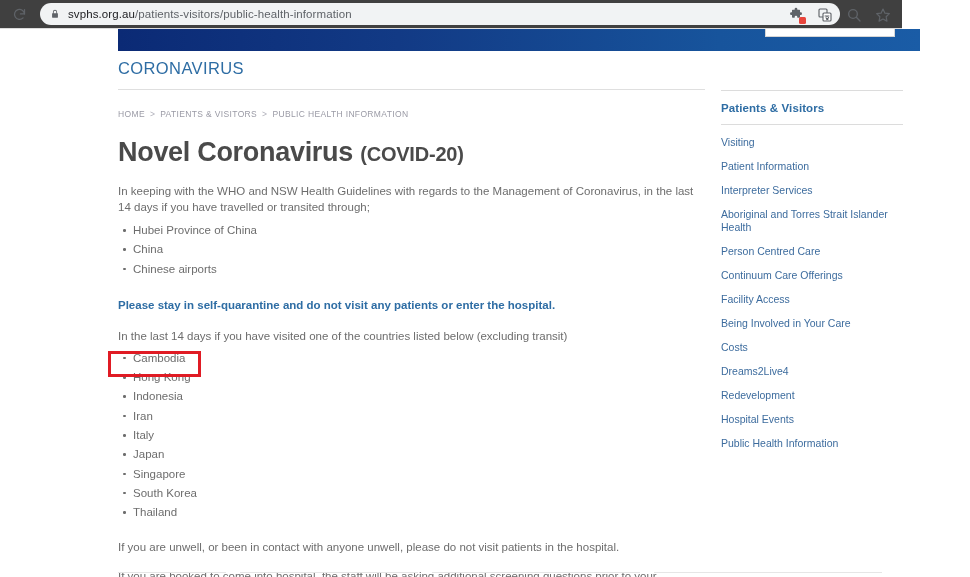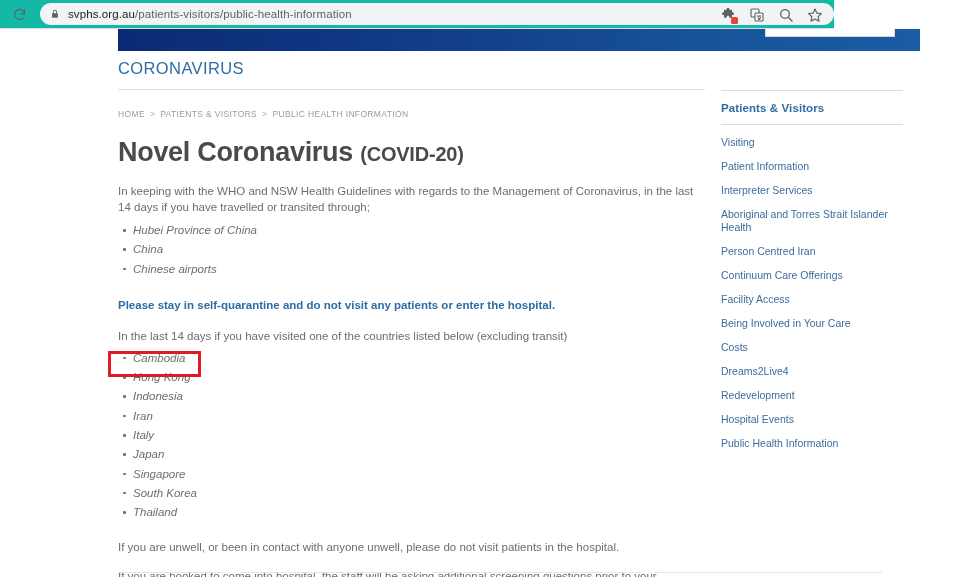--- a/index.html
+++ b/index.html
@@ -8,22 +8,22 @@
     margin: 0; padding: 0;
     width: 970px; height: 577px;
     overflow: hidden;
     background: #ffffff;
     font-family: "Liberation Sans", sans-serif;
   }
 
   
   .browser-bar {
     position: absolute; left: 0; top: 0;
-    width: 834px; height: 29px;
-    background: #14b8a6;
+    width: 902px; height: 29px;
+    background: #404040;
     display: flex; align-items: center;
     border-bottom: 1px solid #dcdcdc;
   }
   .reload-btn {
     width: 26px; height: 26px; margin-left: 6px;
     display: flex; align-items: center; justify-content: center;
     border-radius: 50%; cursor: pointer;
   }
   .omnibox {
     margin-left: 8px;
@@ -134,21 +134,20 @@
   ul.plain-list {
     margin: 6px 0 0 0;
     padding-left: 15px;
     list-style: none;
   }
   ul.plain-list li {
     font-size: 11.5px;
     line-height: 19.3px;
     color: #6d6d6d;
     position: relative;
-    font-style: italic;
   }
   ul.plain-list li:before {
     content: "";
     position: absolute;
     left: -10px; top: 8px;
     width: 2.5px; height: 2.5px;
     background: #6d6d6d;
     border-radius: 50%;
   }
   ul.countries { margin-top: 4px; }
@@ -309,21 +308,21 @@
 
   <div class="sidebar">
     <div class="sidebar-rule"></div>
     <div class="sidebar-title">Patients &amp; Visitors</div>
     <div class="sidebar-rule"></div>
     <div class="sidebar-links">
       <a class="sidebar-link">Visiting</a>
       <a class="sidebar-link">Patient Information</a>
       <a class="sidebar-link">Interpreter Services</a>
       <a class="sidebar-link">Aboriginal and Torres Strait Islander Health</a>
-      <a class="sidebar-link">Person Centred Iran</a>
+      <a class="sidebar-link">Person Centred Care</a>
       <a class="sidebar-link">Continuum Care Offerings</a>
       <a class="sidebar-link">Facility Access</a>
       <a class="sidebar-link">Being Involved in Your Care</a>
       <a class="sidebar-link">Costs</a>
       <a class="sidebar-link">Dreams2Live4</a>
       <a class="sidebar-link">Redevelopment</a>
       <a class="sidebar-link">Hospital Events</a>
       <a class="sidebar-link">Public Health Information</a>
     </div>
   </div>

